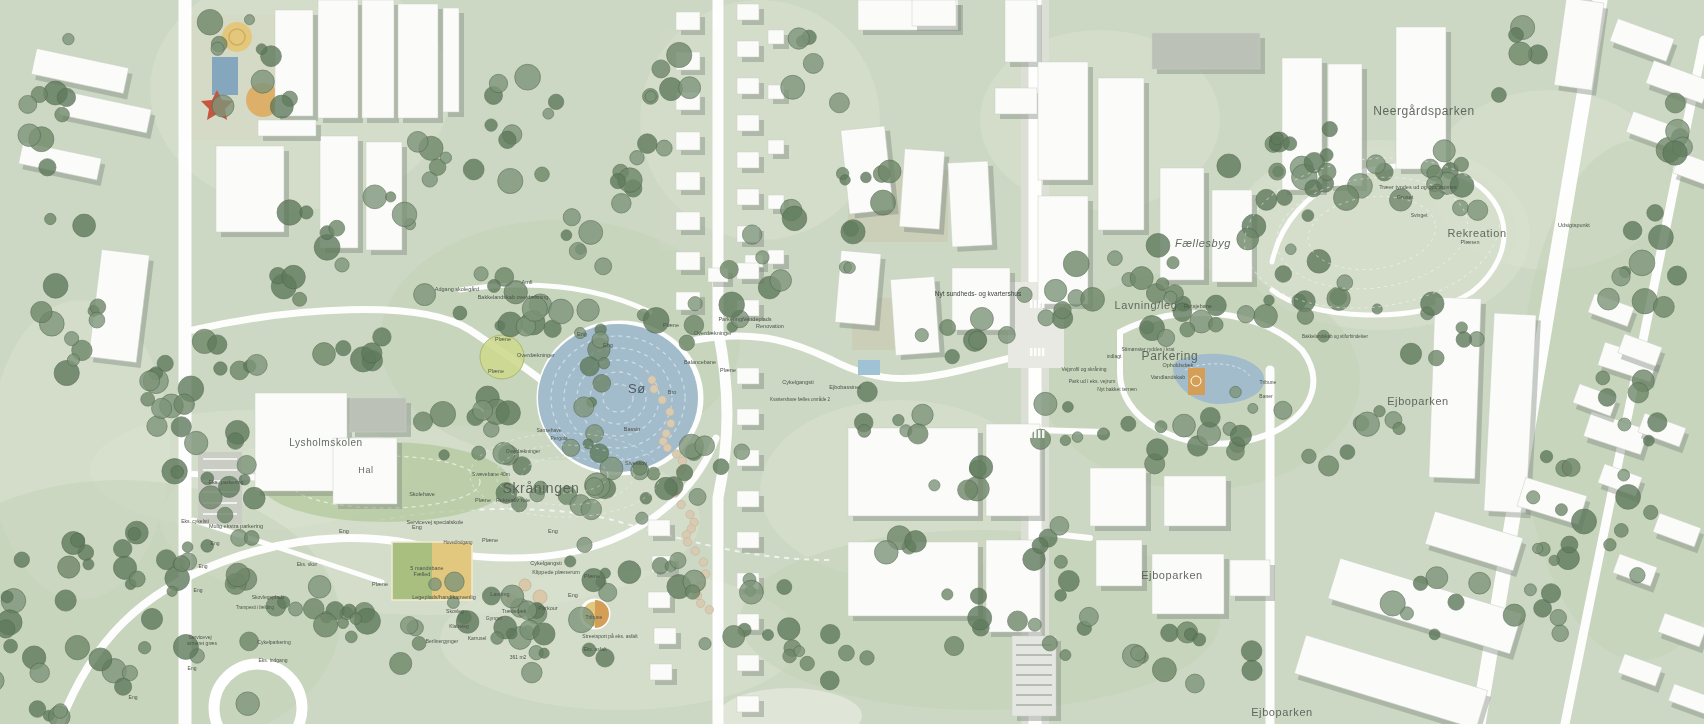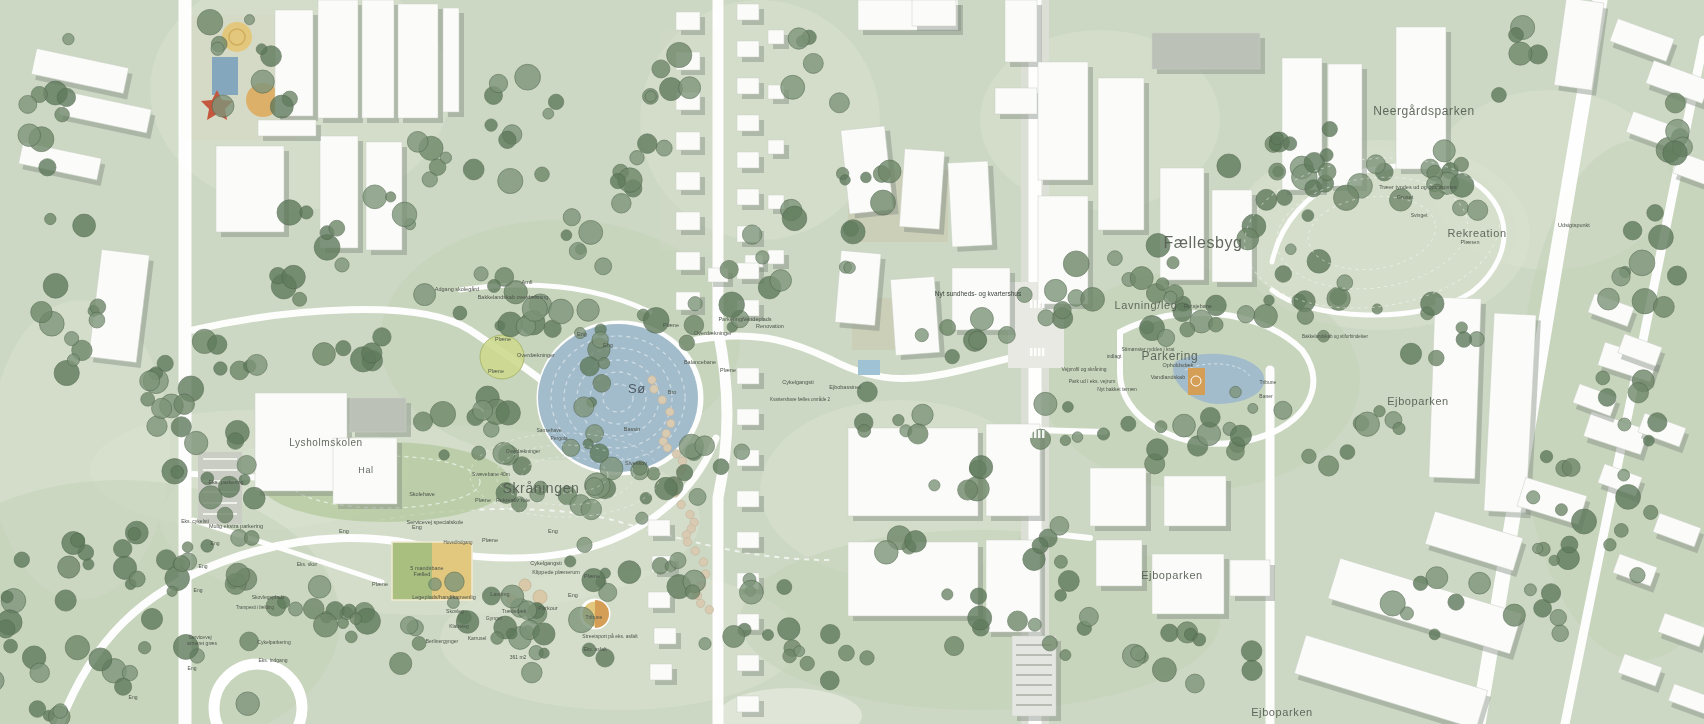--- a/index.html
+++ b/index.html
@@ -934,21 +934,21 @@
         <rect x="1042" y="430" width="2.5" height="8" fill="#ffffff" opacity="0.9"></rect>
         <rect x="1030" y="300" width="2.5" height="8" fill="#ffffff" opacity="0.9"></rect>
         <rect x="1034" y="300" width="2.5" height="8" fill="#ffffff" opacity="0.9"></rect>
         <rect x="1038" y="300" width="2.5" height="8" fill="#ffffff" opacity="0.9"></rect>
         <rect x="1042" y="300" width="2.5" height="8" fill="#ffffff" opacity="0.9"></rect>
       </g>
   </svg>
   <div id="labels">
       <div class="lbl xl" style="left: 1424px; top: 111px; font-size: 12px;">Neergårdsparken</div>
       <div class="lbl xl" style="left: 1477px; top: 233px; font-size: 11px;">Rekreation</div>
-      <div class="lbl xl" style="left: 1203px; top: 243px; font-size: 16px;">Fællesbyg</div>
+      <div class="lbl xl" style="left: 1203px; top: 243px; font-size: 11px; font-style: italic;">Fællesbyg</div>
       <div class="lbl xl" style="left: 1146px; top: 305px; font-size: 11px;">Lavning/leg</div>
       <div class="lbl xl" style="left: 1170px; top: 356px; font-size: 12px;">Parkering</div>
       <div class="lbl xl" style="left: 1418px; top: 401px; font-size: 11px;">Ejboparken</div>
       <div class="lbl xl" style="left: 1172px; top: 575px; font-size: 11px;">Ejboparken</div>
       <div class="lbl xl" style="left: 1282px; top: 712px; font-size: 11px;">Ejboparken</div>
       <div class="lbl xl" style="left: 326px; top: 443px; font-size: 10px;">Lysholmskolen</div>
       <div class="lbl xl" style="left: 366px; top: 470px; font-size: 9px;">Hal</div>
       <div class="lbl xl" style="left: 541px; top: 488px; font-size: 14px;">Skråningen</div>
       <div class="lbl xl water" style="left: 637px; top: 388px; font-size: 13px;">Sø</div>
       <div class="lbl dark" style="left: 978px; top: 294px; font-size: 6.5px;">Nyt sundheds- og kvartershus</div>

